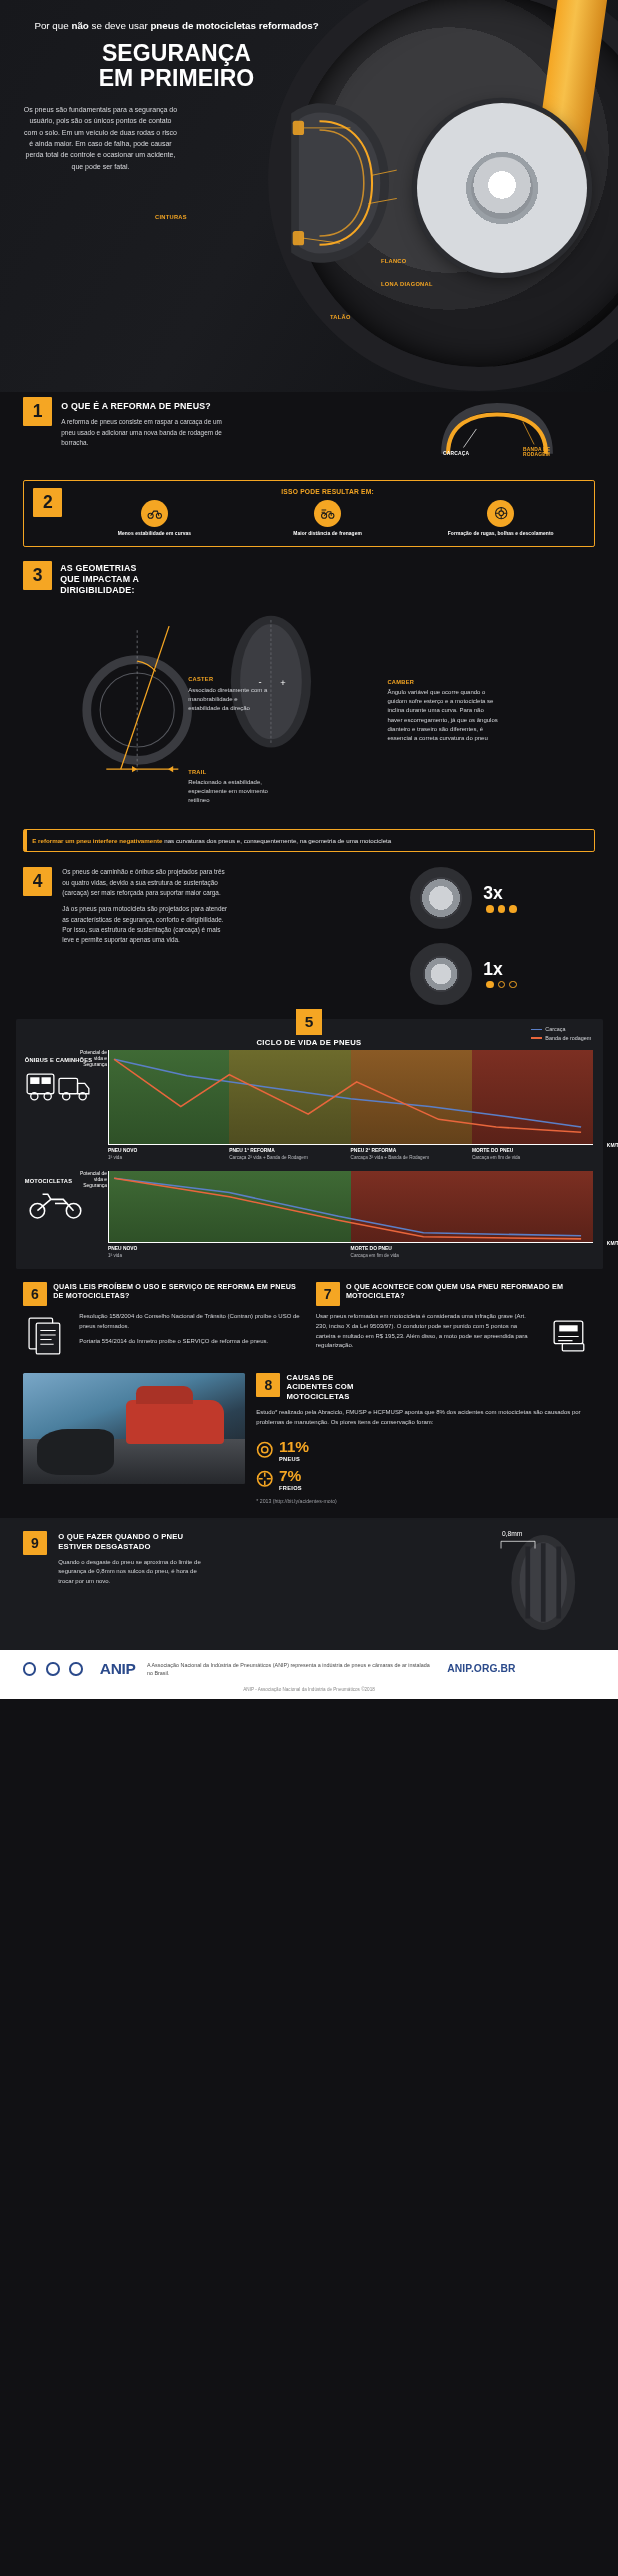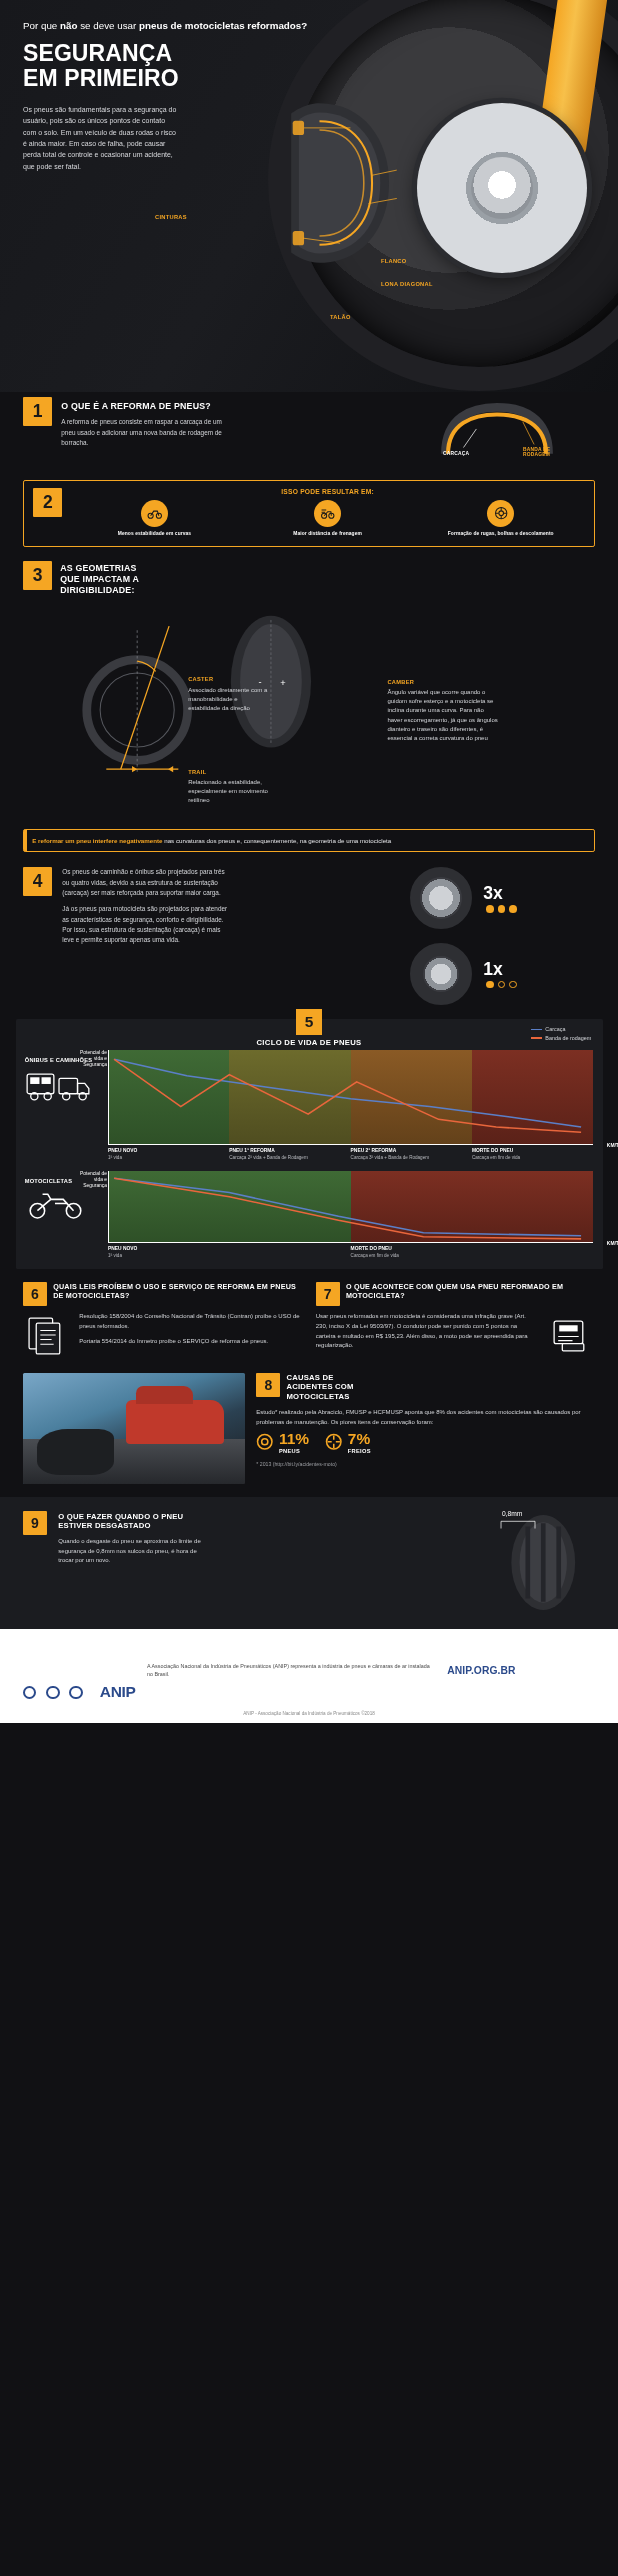--- a/index.html
+++ b/index.html
@@ -17,20 +17,21 @@
     position: relative;
     overflow: hidden;
   }
 
   
   .hero {
     position: relative;
     height: 392px;
     background: linear-gradient(120deg,#17181c 0%, #1b1c20 45%, #101114 100%);
     overflow: hidden;
+    text-align: center;
   }
   .hero-wheel {
     position: absolute;
     right: -72px; top: -31px;
     width: 422px; height: 422px;
     border-radius: 50%;
     background: radial-gradient(circle at 42% 42%, #3a3a3d 0 40%, #2a2a2d 40% 52%, #1d1d20 52% 72%, #141416 72% 100%);
     border: 24px solid #202024;
     box-shadow: inset 0 0 31px #000;
   }
@@ -189,40 +190,40 @@
   .s8 { display:flex; gap: 11.3px; padding: 0 23px 13.4px; align-items: flex-start;}
   .photo {
     width: 222px; height: 111px; border-radius: 1.5px; position: relative; overflow:hidden;
     background: linear-gradient(160deg,#7aa7c7 0%, #4b7f9e 35%, #2b4152 60%, #1a1a1c 100%);
   }
   .photo .road { position:absolute; left:0; right:0; bottom:0; height: 45px; background: linear-gradient(180deg,#4a4d52,#26282c); }
   .photo .car { position:absolute; right: 20.6px; top: 27px; width: 98px; height: 44px; background:#c0392b; border-radius: 6.2px 13.4px 4.1px 4.1px; }
   .photo .car::after{content:"";position:absolute;left:9.3px;top:-13.4px;width:57px;height:17.5px;background:#a93226;border-radius:7.2px 9.3px 0 0;}
   .photo .moto { position:absolute; left: 14.4px; bottom: 9.3px; width: 77px; height: 46px; background:#1d1f22; border-radius: 40% 20% 30% 30%; }
   .s8 .txt { flex: 1; }
-  .pcts { display:flex; gap: 16px; margin-top: 3px; align-items: flex-start;}
+  .pcts { display:flex; gap: 5px; margin-top: 11px; align-items: flex-start; flex-direction: column;}
   .pct-num { font-size: 15.5px; font-weight: 700; color: #f5a623; }
   .pct-lab { font-size: 5.7px; font-weight: 700; color: #fff; letter-spacing: 0.3px;}
   .foot-note { font-size: 5.2px; color: #9b9da2; margin-top: 7.2px;}
 
   
   .s9 {
     background: #1b1c20; margin: 0 0 0 0; padding: 13.4px 23px 15.5px;
     display:flex; gap: 11.3px; align-items: flex-start;
   }
   .s9 .txt { flex: 1; }
   .s9 .art { width: 155px; position: relative; height: 103px; }
   .meas { position:absolute; left: 15.5px; top: 11.3px; font-size: 6.7px; color:#fff; }
 
   
   .footer {
     background: #ffffff; color: #333; padding: 10.3px 23px 5.2px;
     display: flex; align-items: center; gap: 11.3px;
   }
-  .logo-mark { display:flex; align-items:center; gap: 17px; margin-top: 44px; }
+  .logo-mark { display:flex; align-items:center; gap: 17px; }
   .logo-ring { width: 13.4px; height: 13.4px; border: 2.6px solid #2b4a8b; border-radius: 50%; }
   .logo-word { font-size: 15.5px; font-weight: 700; color: #2b4a8b; letter-spacing: -0.3px;}
   .footer-txt { flex: 1; font-size: 5.4px; line-height: 1.5; color: #4a4a4a; max-width: 289px;}
   .footer-site { font-size: 10.3px; font-weight: 700; color: #2b4a8b; letter-spacing: 0.1px;}
   .copyright { background:#ffffff; color:#8a8a8a; font-size: 4.6px; text-align:center; padding: 4.1px 0 7.2px;}
   svg { display:block; }
 </style>
 </head>
 <body>
 

